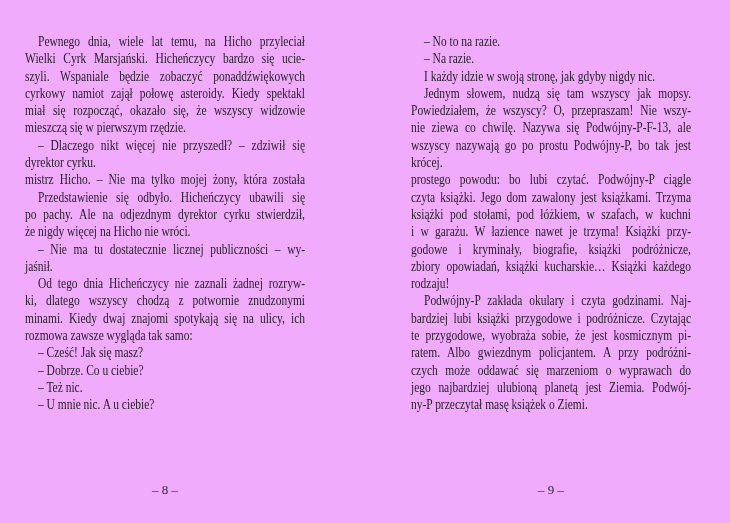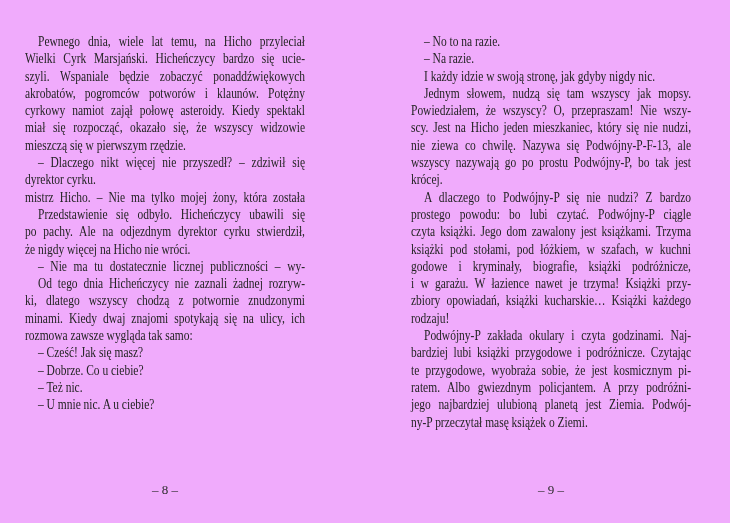--- a/index.html
+++ b/index.html
@@ -52,63 +52,62 @@
 </style>
 </head>
 <body>
 
 <div class="spread">
 
   <div class="page-col left">
       <div class="line"><span style="margin-left: 13px; word-spacing: 6.25005px;">Pewnego dnia, wiele lat temu, na Hicho przyleciał</span></div>
       <div class="line"><span style="word-spacing: 5.75172px;">Wielki Cyrk Marsjański. Hicheńczycy bardzo się ucie-</span></div>
       <div class="line"><span style="word-spacing: 9.52991px;">szyli. Wspaniale będzie zobaczyć ponaddźwiękowych</span></div>
-      <div class="line"><span style="word-spacing: 7.76456px;">akrobatów, pogromców potworów i klaunów. Potężny</span></div>
       <div class="line"><span style="word-spacing: 5.03036px;">cyrkowy namiot zajął połowę asteroidy. Kiedy spektakl</span></div>
       <div class="line"><span style="word-spacing: 5.63093px;">miał się rozpocząć, okazało się, że wszyscy widzowie</span></div>
       <div class="line"><span>mieszczą się w pierwszym rzędzie.</span></div>
       <div class="line"><span style="margin-left: 13px; word-spacing: 4.83989px;">– Dlaczego nikt więcej nie przyszedł? – zdziwił się</span></div>
       <div class="line"><span>dyrektor cyrku.</span></div>
       <div class="line"><span style="word-spacing: 3.8692px;">mistrz Hicho. – Nie ma tylko mojej żony, która została</span></div>
       <div class="line"><span style="margin-left: 13px; word-spacing: 6.95945px;">Przedstawienie się odbyło. Hicheńczycy ubawili się</span></div>
       <div class="line"><span style="word-spacing: 4.86531px;">po pachy. Ale na odjezdnym dyrektor cyrku stwierdził,</span></div>
       <div class="line"><span>że nigdy więcej na Hicho nie wróci.</span></div>
       <div class="line"><span style="margin-left: 13px; word-spacing: 4.54497px;">– Nie ma tu dostatecznie licznej publiczności – wy-</span></div>
+      <div class="line"><span>jaśnił.</span></div>
       <div class="line"><span style="margin-left: 13px; word-spacing: 3.59157px;">Od tego dnia Hicheńczycy nie zaznali żadnej rozryw-</span></div>
       <div class="line"><span style="word-spacing: 7.60068px;">ki, dlatego wszyscy chodzą z potwornie znudzonymi</span></div>
       <div class="line"><span style="word-spacing: 3.81965px;">minami. Kiedy dwaj znajomi spotykają się na ulicy, ich</span></div>
       <div class="line"><span>rozmowa zawsze wygląda tak samo:</span></div>
       <div class="line"><span style="margin-left: 13px;">– Cześć! Jak się masz?</span></div>
       <div class="line"><span style="margin-left: 13px;">– Dobrze. Co u ciebie?</span></div>
       <div class="line"><span style="margin-left: 13px;">– Też nic.</span></div>
       <div class="line"><span style="margin-left: 13px;">– U mnie nic. A u ciebie?</span></div>
     </div>
 
   <div class="page-col right">
       <div class="line"><span style="margin-left: 13px;">– No to na razie.</span></div>
       <div class="line"><span style="margin-left: 13px;">– Na razie.</span></div>
       <div class="line"><span style="margin-left: 13px;">I każdy idzie w swoją stronę, jak gdyby nigdy nic.</span></div>
       <div class="line"><span style="margin-left: 13px; word-spacing: 5.15184px;">Jednym słowem, nudzą się tam wszyscy jak mopsy.</span></div>
       <div class="line"><span style="word-spacing: 4.81942px;">Powiedziałem, że wszyscy? O, przepraszam! Nie wszy-</span></div>
-      <div class="line"><span style="word-spacing: 2.27372px;">scy. Jest na Hicho jeden mieszkaniec, który się nie nudzi,</span></div>
       <div class="line"><span style="word-spacing: 4.51486px;">nie ziewa co chwilę. Nazywa się Podwójny-P-F-13, ale</span></div>
       <div class="line"><span style="word-spacing: 3.55402px;">wszyscy nazywają go po prostu Podwójny-P, bo tak jest</span></div>
       <div class="line"><span>krócej.</span></div>
-      <div class="line"><span style="margin-left: 13px; word-spacing: 5.28715px;">A dlaczego to Podwójny-P się nie nudzi? Z bardzo</span></div>
       <div class="line"><span style="word-spacing: 7.6814px;">prostego powodu: bo lubi czytać. Podwójny-P ciągle</span></div>
       <div class="line"><span style="word-spacing: 2.51263px;">czyta książki. Jego dom zawalony jest książkami. Trzyma</span></div>
       <div class="line"><span style="word-spacing: 4.33723px;">książki pod stołami, pod łóżkiem, w szafach, w kuchni</span></div>
+      <div class="line"><span style="word-spacing: 4.13656px;">i w garażu. W łazience nawet je trzyma! Książki przy-</span></div>
       <div class="line"><span style="word-spacing: 10.0021px;">godowe i kryminały, biografie, książki podróżnicze,</span></div>
-      <div class="line"><span style="word-spacing: 4.13656px;">i w garażu. W łazience nawet je trzyma! Książki przy-</span></div>
       <div class="line"><span style="word-spacing: 3.91143px;">zbiory opowiadań, książki kucharskie… Książki każdego</span></div>
       <div class="line"><span>rodzaju!</span></div>
       <div class="line"><span style="margin-left: 13px; word-spacing: 4.91412px;">Podwójny-P zakłada okulary i czyta godzinami. Naj-</span></div>
       <div class="line"><span style="word-spacing: 3.32723px;">bardziej lubi książki przygodowe i podróżnicze. Czytając</span></div>
       <div class="line"><span style="word-spacing: 3.95905px;">te przygodowe, wyobraża sobie, że jest kosmicznym pi-</span></div>
       <div class="line"><span style="word-spacing: 5.84807px;">ratem. Albo gwiezdnym policjantem. A przy podróżni-</span></div>
+      <div class="line"><span style="word-spacing: 5.74254px;">czych może oddawać się marzeniom o wyprawach do</span></div>
       <div class="line"><span style="word-spacing: 5.78556px;">jego najbardziej ulubioną planetą jest Ziemia. Podwój-</span></div>
       <div class="line"><span>ny-P przeczytał masę książek o Ziemi.</span></div>
     </div>
 
   <div class="page-footer left">– 8 –</div>
 
   <div class="page-footer right">– 9 –</div>
 
 </div>
 

